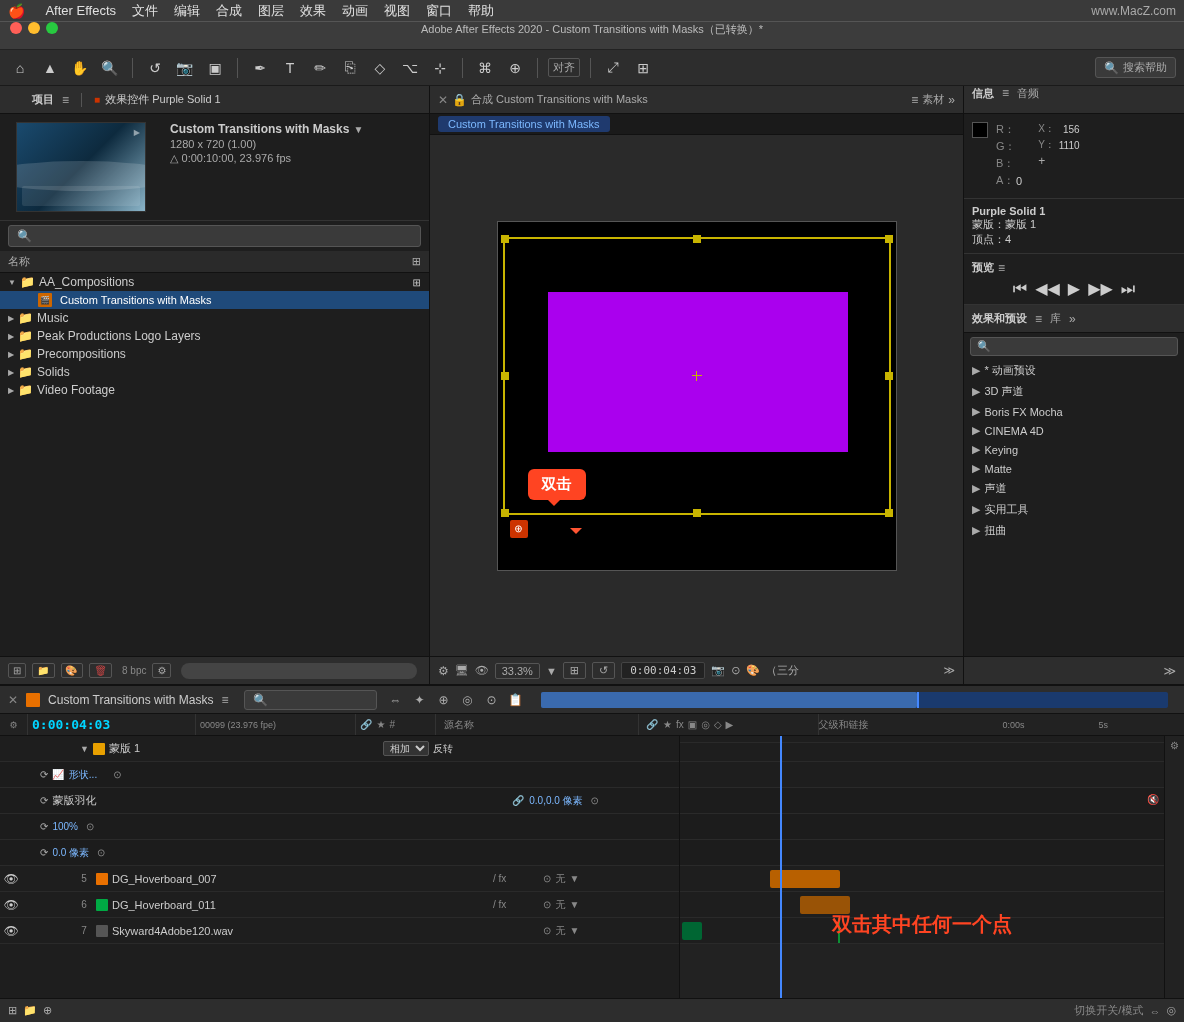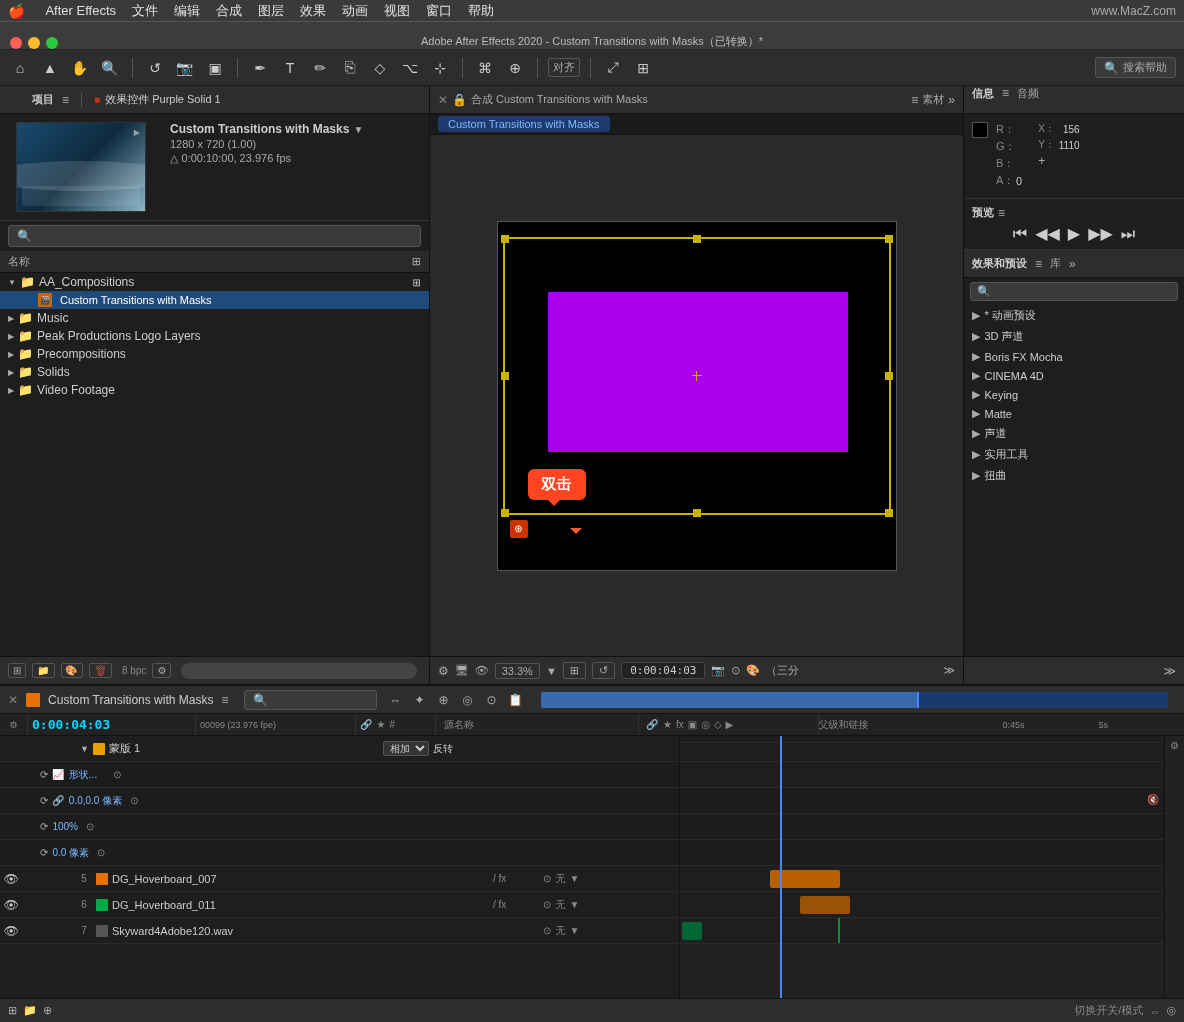--- a/index.html
+++ b/index.html
@@ -5,21 +5,21 @@
     * { margin: 0; padding: 0; box-sizing: border-box; }
     body { width: 1184px; height: 1022px; background: #1e1e1e; font-family: -apple-system, "Helvetica Neue", Arial, sans-serif; font-size: 12px; color: #cccccc; overflow: hidden; }
 
     
     .menubar { height: 22px; background: #3a3a3a; display: flex; align-items: center; padding: 0 8px; gap: 16px; border-bottom: 1px solid #555; }
     .menubar-apple { font-size: 14px; margin-right: 4px; }
     .menubar-item { font-size: 13px; color: #e0e0e0; cursor: pointer; }
     .menubar-right { margin-left: auto; font-size: 12px; color: #aaa; }
 
     
-    .titlebar { height: 28px; background: #3c3c3c; display: flex; align-items: flex-end; justify-content: center; border-bottom: 1px solid #222; position: relative; }
+    .titlebar { height: 28px; background: #3c3c3c; display: flex; align-items: flex-start; justify-content: center; border-bottom: 1px solid #222; position: relative; }
     .titlebar-dots { position: absolute; left: 10px; display: flex; gap: 6px; }
     .dot { width: 12px; height: 12px; border-radius: 50%; }
     .dot-red { background: #ff5f57; }
     .dot-yellow { background: #ffbd2e; }
     .dot-green { background: #28c940; }
 
     
     .toolbar { height: 36px; background: #2d2d2d; display: flex; align-items: center; padding: 0 8px; gap: 6px; border-bottom: 1px solid #1a1a1a; }
     .toolbar-btn { width: 24px; height: 24px; display: flex; align-items: center; justify-content: center; cursor: pointer; color: #ccc; font-size: 14px; border-radius: 3px; }
     .toolbar-separator { width: 1px; height: 20px; background: #555; margin: 0 4px; }
@@ -351,20 +351,25 @@
           </div>
           <div class="info-row">
             <span style="color:#888;font-size:10px;">Y：</span>
             <span style="font-size:10px;color:#ccc;margin-left:4px;">1110</span>
           </div>
           <div style="color:#aaa;font-size:12px;cursor:pointer;">+</div>
         </div>
       </div>
     </div>
 
+    <div class="solid-info">
+      <div style="font-weight:bold;">Purple Solid 1</div>
+      <div>蒙版：蒙版 1</div>
+      <div>顶点：4</div>
+    </div>
 
     <div class="preview-section">
       <div style="display:flex;align-items:center;gap:4px;">
         <span style="font-size:11px;font-weight:bold;color:#ccc;">预览</span>
         <span style="color:#aaa;">≡</span>
       </div>
       <div class="preview-controls">
         <span class="ctrl-btn">⏮</span>
         <span class="ctrl-btn">◀◀</span>
         <span class="ctrl-btn">▶</span>
@@ -474,21 +479,21 @@
         <span>★</span>
         <span>fx</span>
         <span>▣</span>
         <span>◎</span>
         <span>◇</span>
         <span>▶</span>
     </div>
     <div style="width:180px;display:flex;align-items:center;padding:0 0;font-size:10px;color:#888;">父级和链接</div>
 
     <div style="flex:1;background:#222;position:relative;display:flex;align-items:center;">
-      <span style="position:absolute;left:4px;font-size:9px;color:#888;">0:45s</span>
+      <span style="position:absolute;left:4px;font-size:9px;color:#888;">0:00s</span>
       <span style="position:absolute;left:100px;font-size:9px;color:#888;">5s</span>
 
     </div>
   </div>
 
   <div style="display:flex;flex:1;overflow:hidden;">
 
     <div style="width:680px;flex-shrink:0;overflow-y:auto;border-right:1px solid #111;">
 
       <div style="height:26px;display:flex;align-items:center;background:#1e1e1e;border-bottom:1px solid #2a2a2a;">
@@ -512,20 +517,21 @@
 
       <div style="height:26px;display:flex;align-items:center;background:#1c1c1c;border-bottom:1px solid #2a2a2a;padding-left:40px;">
         <span style="color:#aaa;font-size:10px;margin-right:4px;">⟳</span>
         <span style="color:#aaa;font-size:10px;margin-right:4px;">📈</span>
         <span style="font-size:10px;color:#7cb8ff;margin-right:16px;">形状...</span>
         <span style="font-size:10px;color:#888;margin-right:80px;">⊙</span>
       </div>
 
       <div style="height:26px;display:flex;align-items:center;background:#1c1c1c;border-bottom:1px solid #2a2a2a;padding-left:40px;">
         <span style="color:#aaa;font-size:10px;margin-right:4px;">⟳</span>
+        <span style="font-size:11px;color:#ccc;flex:1;">蒙版羽化</span>
         <span style="font-size:10px;margin-right:4px;color:#aaa;">🔗</span>
         <span style="font-size:10px;color:#7cb8ff;margin-right:8px;">0.0,0.0 像素</span>
         <span style="font-size:10px;color:#888;margin-right:80px;">⊙</span>
       </div>
 
       <div style="height:26px;display:flex;align-items:center;background:#1c1c1c;border-bottom:1px solid #2a2a2a;padding-left:40px;">
         <span style="color:#aaa;font-size:10px;margin-right:4px;">⟳</span>
         <span style="font-size:10px;color:#7cb8ff;margin-right:8px;">100%</span>
         <span style="font-size:10px;color:#888;margin-right:80px;">⊙</span>
       </div>
@@ -606,20 +612,21 @@
       <div style="height:26px;border-bottom:1px solid #2a2a2a;background:#1e1e1e;position:relative;">
         <div style="position:absolute;left:120px;top:4px;width:50px;height:18px;background:#b86000;opacity:0.8;border-radius:2px;"></div>
       </div>
       <div style="height:26px;border-bottom:1px solid #2a2a2a;background:#1e1e1e;position:relative;">
         <div style="position:absolute;left:2px;top:4px;width:20px;height:18px;background:#006633;border-radius:2px;"></div>
         <div style="position:absolute;left:158px;top:0;bottom:0;width:2px;background:#00dd44;opacity:0.6;"></div>
       </div>
 
       <div style="position:absolute;top:0;bottom:0;left:100px;width:2px;background:#4488ff;pointer-events:none;"></div>
 
+      <div class="double-click-any">双击其中任何一个点</div>
     </div>
 
     <div style="width:20px;background:#222;display:flex;flex-direction:column;align-items:center;padding:4px 0;gap:4px;border-left:1px solid #111;">
       <span style="font-size:10px;color:#888;cursor:pointer;writing-mode:vertical-lr;">⚙</span>
     </div>
   </div>
 
   <div class="bottom-bar">
     <span style="cursor:pointer;">⊞</span>
     <span style="cursor:pointer;">📁</span>

